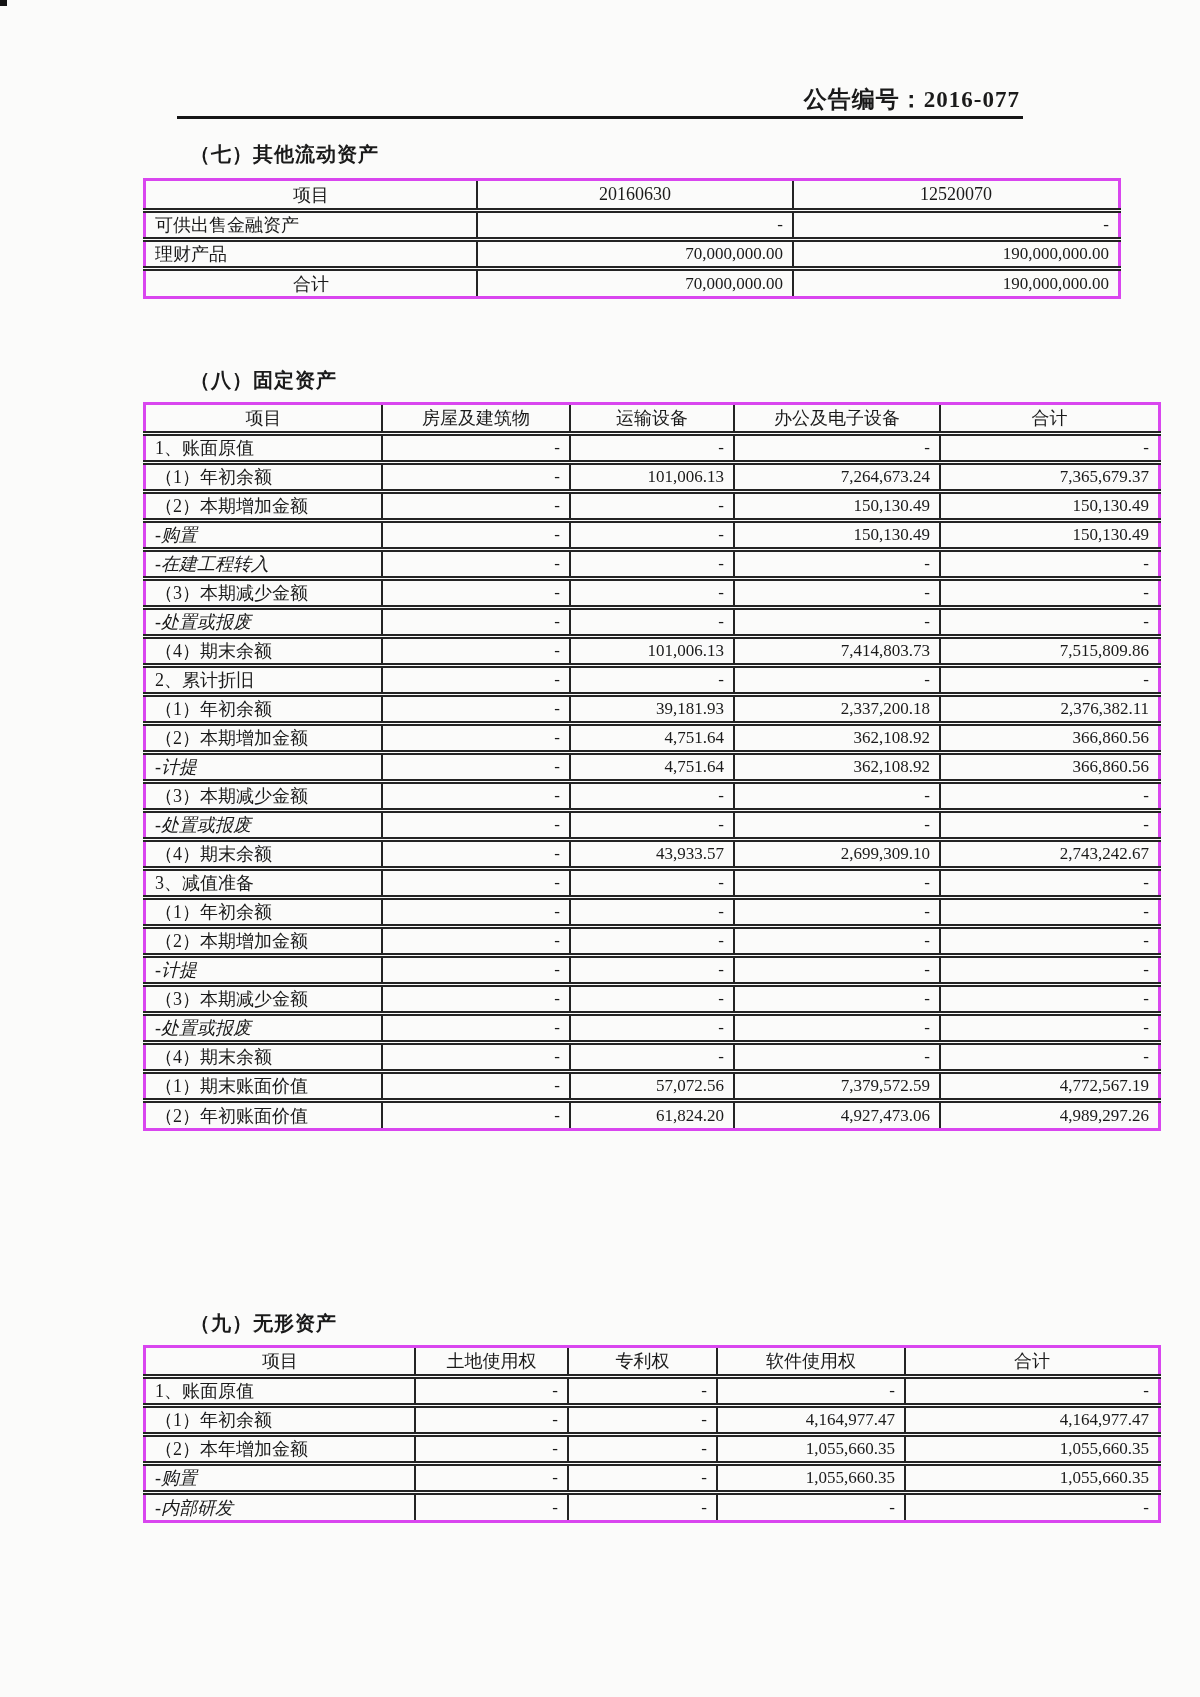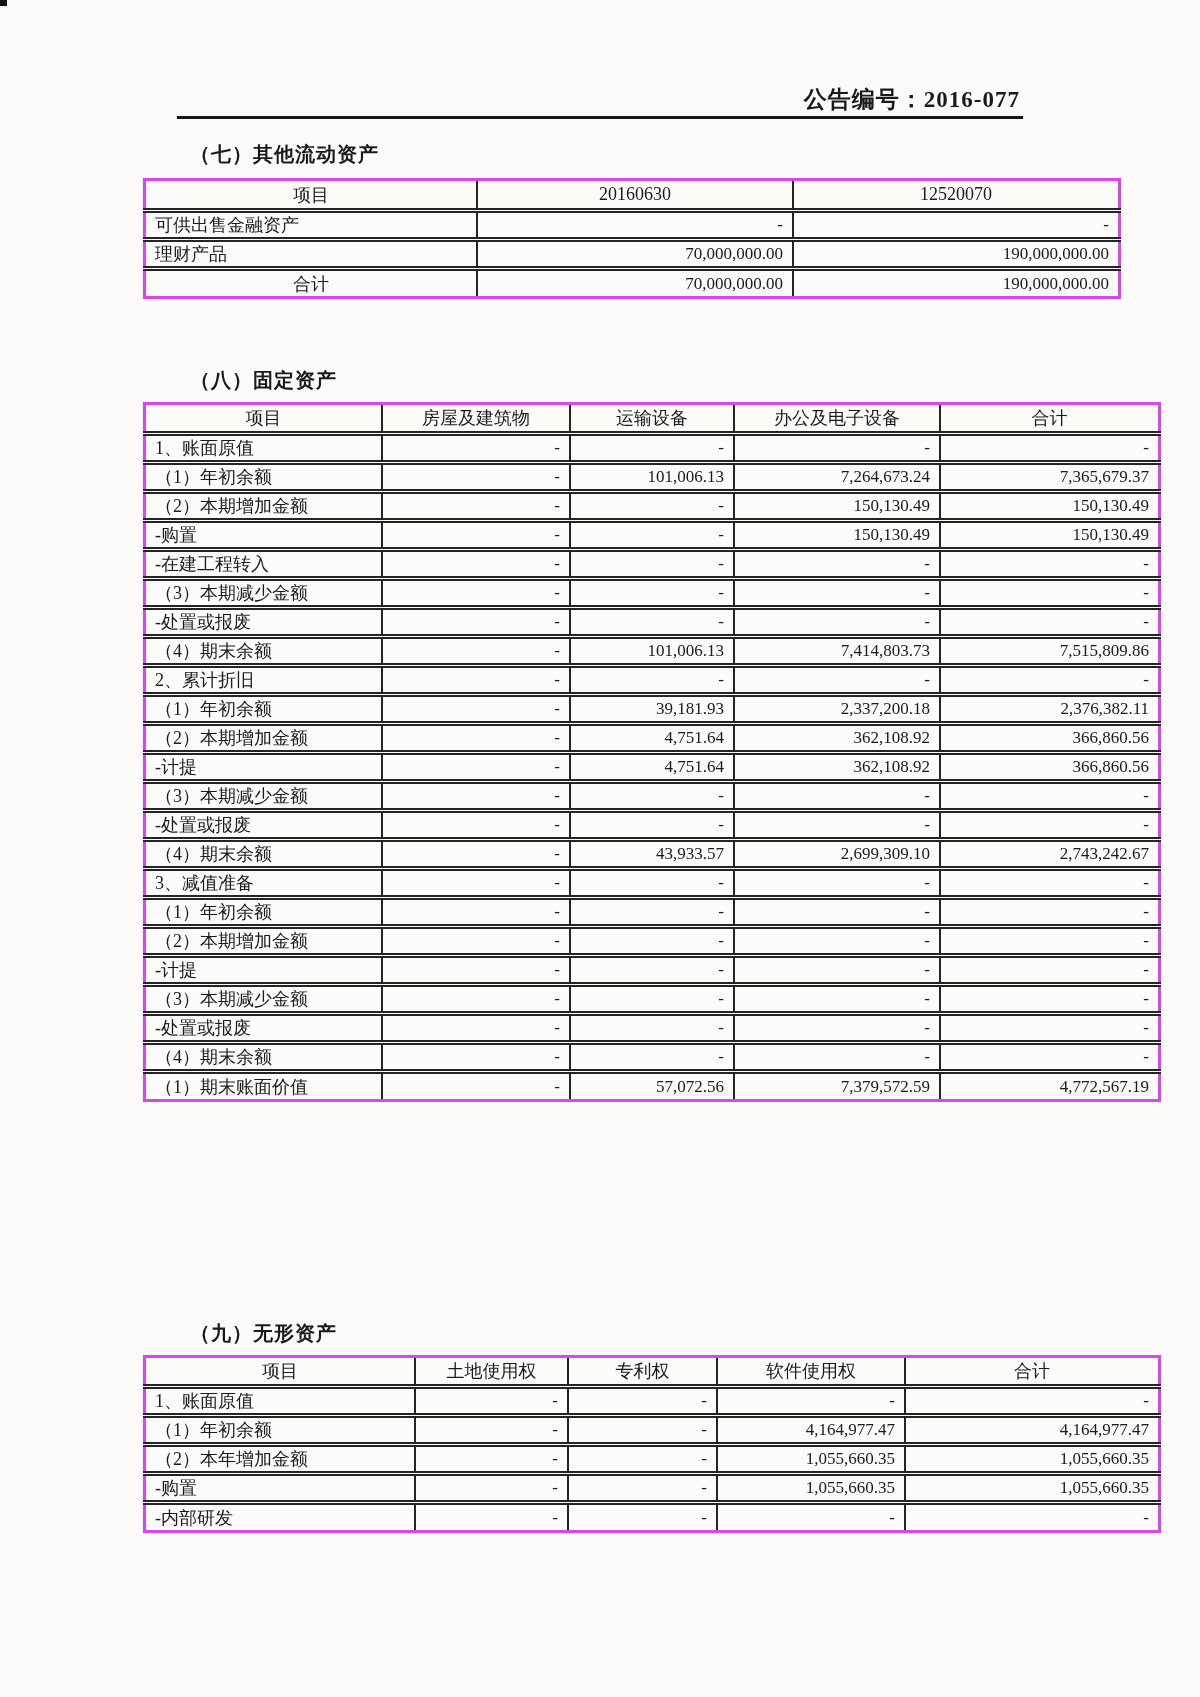--- a/index.html
+++ b/index.html
@@ -15,21 +15,21 @@
   .announcement {
     position:absolute; top:84px; left:700px; width:320px;
     text-align:right; font-size:23px; font-weight:700; letter-spacing:1px;
     white-space:nowrap;
   }
   .rule { position:absolute; left:177px; top:116px; width:846px; height:3px; background:#161616; }
 
   .sec { position:absolute; left:143px; width:914px; }
   .sec-0 { top:142px; }
   .sec-1 { top:368px; }
-  .sec-2 { top:1311px;margin-top:10px; }
+  .sec-2 { top:1311px; }
   .sec-title {
     margin:0 0 10px 47px; padding:0;
     font-size:20px; font-weight:700; line-height:24px;
     letter-spacing:1px;
   }
   .sec-0 .sec-title { margin-bottom:12px; }
 
   table.fin-table {
     width:914px; border-collapse:collapse; table-layout:fixed;
     border:3px solid #d946ef;
@@ -54,21 +54,21 @@
   
   .t0 th:nth-child(1){width:312px} .t0 th:nth-child(2){width:296px} .t0 th:nth-child(3){width:306px}
   .t1 th:nth-child(1){width:217px} .t1 th:nth-child(2){width:168px} .t1 th:nth-child(3){width:144px}
   .t1 th:nth-child(4){width:186px} .t1 th:nth-child(5){width:199px}
   .t2 th:nth-child(1){width:250px} .t2 th:nth-child(2){width:133px} .t2 th:nth-child(3){width:129px}
   .t2 th:nth-child(4){width:168px} .t2 th:nth-child(5){width:234px}
 
   .lbl { text-align:left; font-size:18px; }
   .ind0 { padding-left:7px; }
   .ind1 { padding-left:10px; }
-  .ind2 { padding-left:48px; }
+  .ind2 { padding-left:48px;font-style:italic; }
   .ctr { text-align:center; }
   .val { text-align:right; font-size:17px; padding-right:10px; }
 </style>
 </head>
 <body>
 
 <div class="speck"></div>
 
 <div class="announcement">公告编号：2016-077</div>
 
@@ -271,20 +271,27 @@
           <td class="val">-</td>
           <td class="val">-</td>
         </tr>
         <tr>
           <td class="lbl ind1">（1）期末账面价值</td>
           <td class="val">-</td>
           <td class="val">57,072.56</td>
           <td class="val">7,379,572.59</td>
           <td class="val">4,772,567.19</td>
         </tr>
+        <tr>
+          <td class="lbl ind1">（2）年初账面价值</td>
+          <td class="val">-</td>
+          <td class="val">61,824.20</td>
+          <td class="val">4,927,473.06</td>
+          <td class="val">4,989,297.26</td>
+        </tr>
       </tbody>
     </table>
 </section>
 
 <section class="sec sec-2">
   <h2 class="sec-title">（九）无形资产</h2>
   <table class="fin-table t2">
       <thead>
         <tr>
           <th>项目</th>

